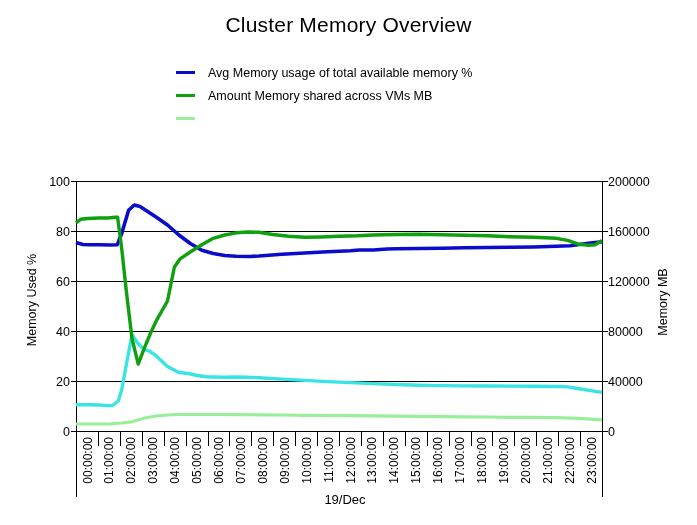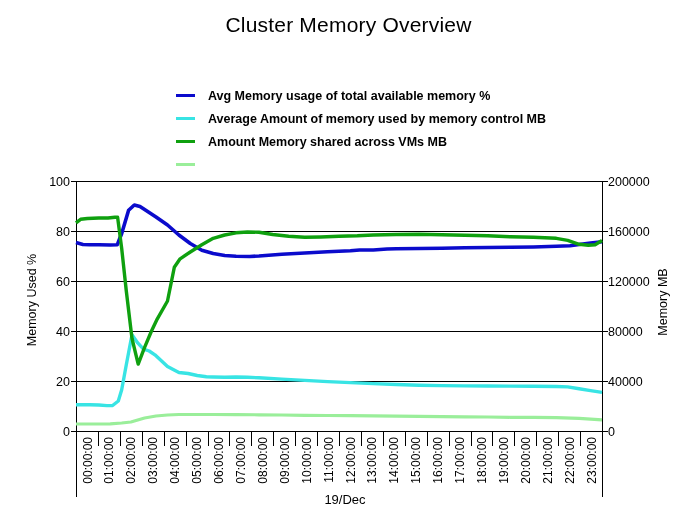--- a/index.html
+++ b/index.html
@@ -1,44 +1,40 @@
 <!DOCTYPE html>
 <html><head>
 <meta charset="utf-8">
 <style>
   html,body{margin:0;padding:0;background:#fff;}
   #stage{position:relative;width:697px;height:525px;background:#fff;overflow:hidden;
          font-family:"Liberation Sans",sans-serif;color:#000;}
   .title{position:absolute;top:13px;left:0;width:697px;text-align:center;
          font-size:21px;letter-spacing:0.2px;color:#000;}
-  .legend{position:absolute;left:176px;top:84px;font-weight:bold;}
+  .legend{position:absolute;left:176px;top:61px;}
   .legend-item{display:flex;align-items:center;height:23px;}
   .swatch{display:inline-block;width:19px;height:3px;margin-right:13px;background:#888;}
   .legend-label{font-size:12.5px;color:#000;white-space:nowrap;}
   svg{position:absolute;left:0;top:0;}
   svg text{font-family:"Liberation Sans",sans-serif;fill:#000;}
   .tick{font-size:12.5px;}
   .xtick{font-size:12px;}
   .axis-title{font-size:12.5px;}
   .date{font-size:13px;}
 </style>
 </head>
 <body>
 
 <div id="stage">
   <div class="title">Cluster Memory Overview</div>
 
   <div class="legend">
     <div class="legend-item">
       <span class="swatch" style="background: rgb(11, 11, 204);"></span>
       <span class="legend-label">Avg Memory usage of total available memory %</span>
-    </div>
-    <div class="legend-item">
-      <span class="swatch" style="background: rgb(56, 228, 228);"></span>
-      <span class="legend-label">Average Amount of memory used by memory control MB</span>
     </div>
     <div class="legend-item">
       <span class="swatch" style="background: rgb(15, 160, 15);"></span>
       <span class="legend-label">Amount Memory shared across VMs MB</span>
     </div>
     <div class="legend-item">
       <span class="swatch" style="background: rgb(154, 238, 154);"></span>
     </div>
   </div>
 

